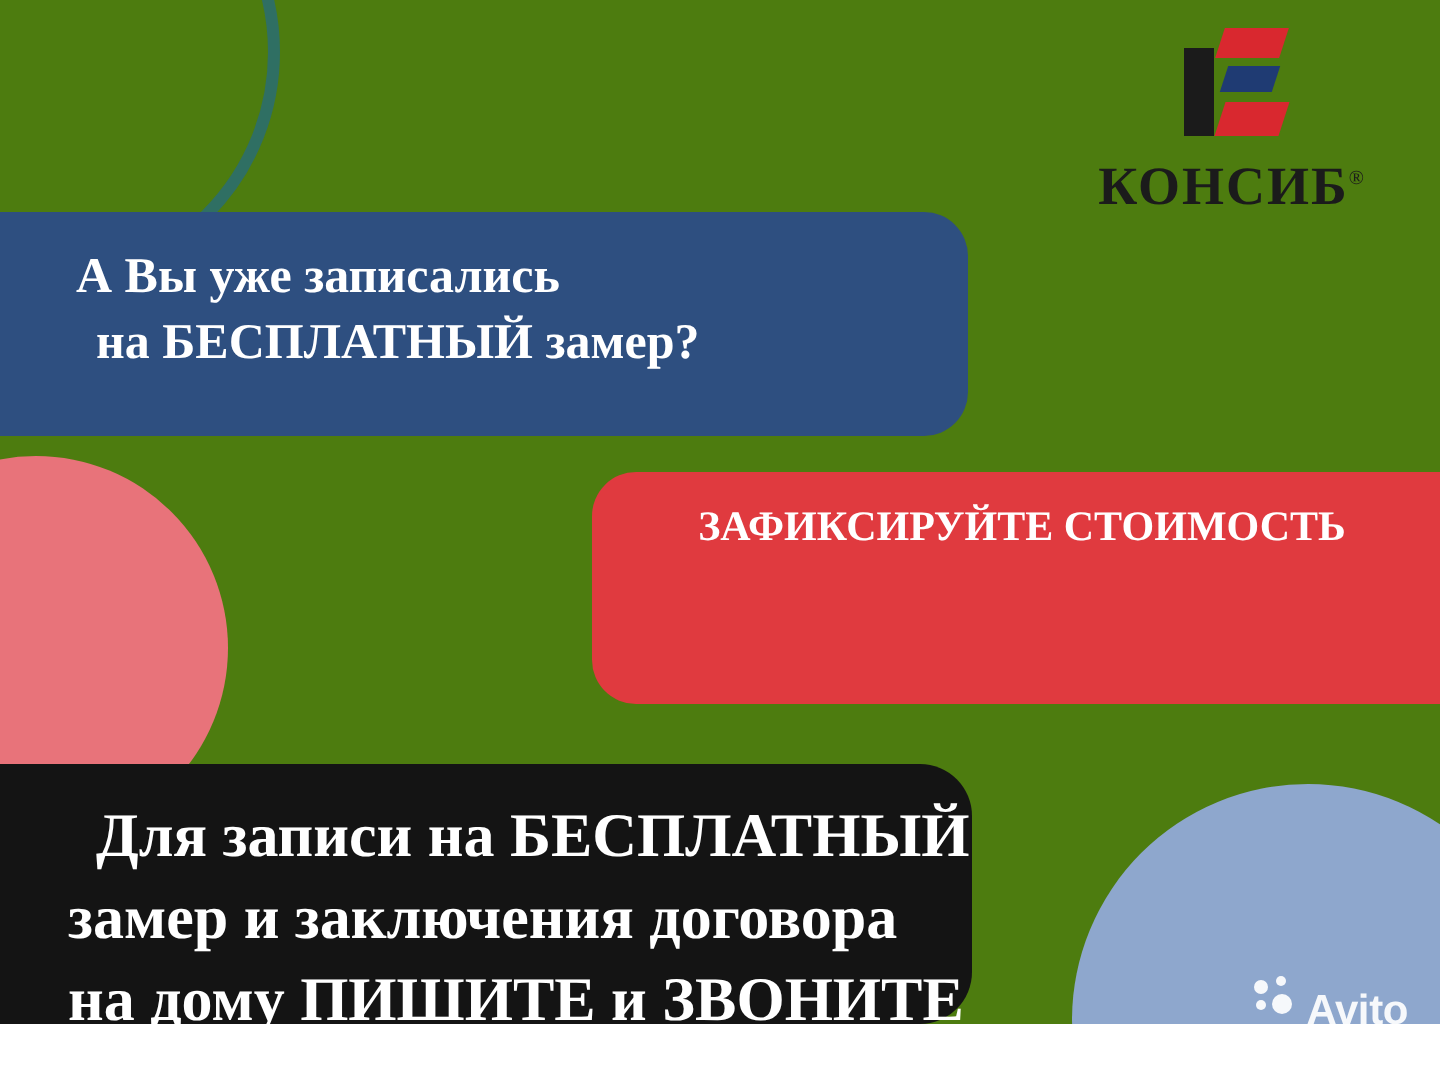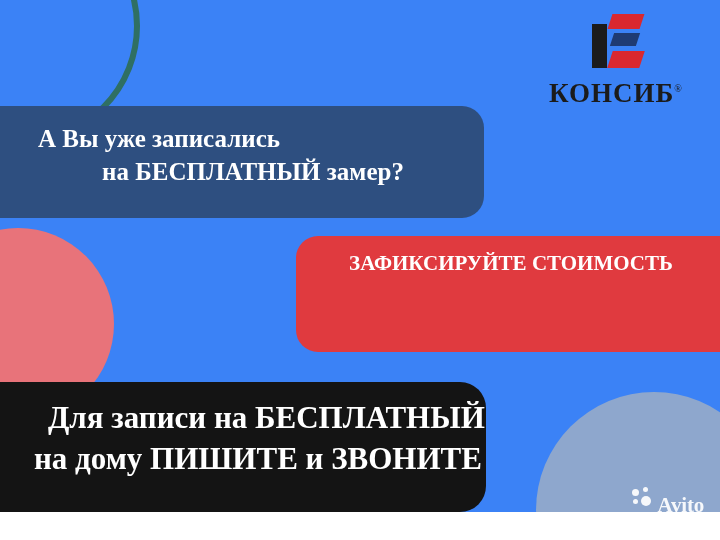--- a/index.html
+++ b/index.html
@@ -7,21 +7,21 @@
     padding: 0;
     background: #ffffff;
   }
   body {
     font-family: "Liberation Serif", serif;
   }
   #poster {
     position: relative;
     width: 720px;
     height: 540px;
-    background: #3b82f6;
+    background: #4d7c0f;
     overflow: hidden;
   }
 
   
   .shape {
     position: absolute;
     pointer-events: none;
   }
 
   
@@ -182,21 +182,21 @@
     border-bottom-right-radius: 26px;
     padding: 16px 24px 16px 34px;
     font-size: 31px;
   }
 
   .line {
     display: block;
     white-space: nowrap;
   }
   .line.indent-1 { padding-left: 14px; }
-  .line.indent-2 { padding-left: 10px; text-align: center; }
+  .line.indent-2 { padding-left: 10px; }
 
   
   .watermark {
     position: absolute;
     right: 16px;
     bottom: 22px;
     display: flex;
     align-items: center;
     gap: 6px;
     opacity: 0.92;
@@ -209,21 +209,21 @@
   .wm-dots i {
     position: absolute;
     border-radius: 50%;
     display: block;
   }
   .wm-dots .d1 { left: 0px;  top: 2px;  width: 7px;  height: 7px;  background: #ffffff; }
   .wm-dots .d2 { left: 11px; top: 0px;  width: 5px;  height: 5px;  background: #ffffff; }
   .wm-dots .d3 { left: 1px;  top: 12px; width: 5px;  height: 5px;  background: #ffffff; }
   .wm-dots .d4 { left: 9px;  top: 9px;  width: 10px; height: 10px; background: #ffffff; }
   .wm-text {
-    font-family: Liberation Serif, serif;
+    font-family: Liberation Sans, sans-serif;
     font-weight: bold;
     font-size: 21px;
     color: #ffffff;
     letter-spacing: -0.2px;
     margin-top: 17px;
   }
 </style>
 </head>
 <body>
 
@@ -248,20 +248,21 @@
     <span class="line">А Вы уже записались</span>
     <span class="line indent-2">на БЕСПЛАТНЫЙ замер?</span>
   </div>
 
   <div class="block block-red">
     <span class="line">ЗАФИКСИРУЙТЕ СТОИМОСТЬ</span>
   </div>
 
   <div class="block block-black">
     <span class="line indent-1">Для записи на БЕСПЛАТНЫЙ</span>
+    <span class="line">замер и заключения договора</span>
     <span class="line">на дому ПИШИТЕ и ЗВОНИТЕ</span>
   </div>
 
   <div class="shape band-white"></div>
 
   <div class="watermark">
     <span class="wm-dots">
       <i class="d1"></i>
         <i class="d2"></i>
         <i class="d3"></i>

